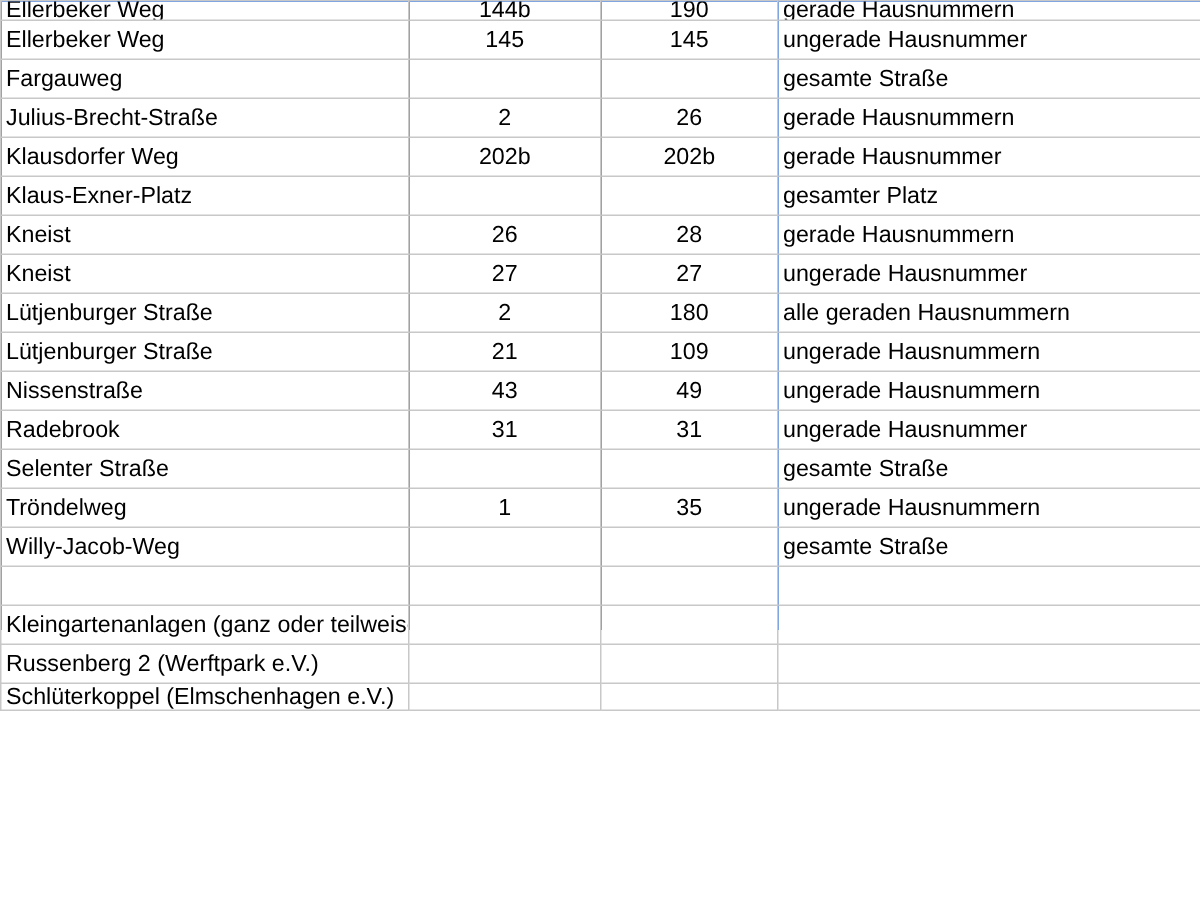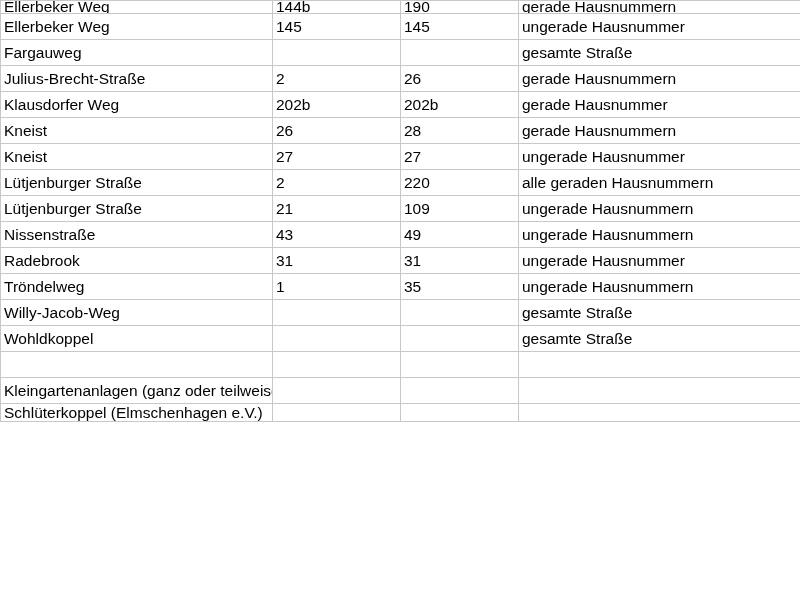--- a/index.html
+++ b/index.html
@@ -45,21 +45,21 @@
     vertical-align: middle;
     background: #ffffff;
   }
   table.grid tr td:first-child {
     border-left: 1px solid #c8c8c8;
   }
   table.grid tr:first-child td {
     border-top: 1px solid #c8c8c8;
   }
   td.left   { text-align: left; }
-  td.center { text-align: left; }
+  td.center { text-align: center; }
   td.blank  { }
   
   tr.clipped td {
     height: 12px;
     line-height: 12px;
     padding-top: 0;
     padding-bottom: 0;
     font-size: 15.5px;
     vertical-align: bottom;
   }
@@ -106,35 +106,41 @@
           <td class="center">26</td>
           <td class="left">gerade Hausnummern</td>
         </tr>
         <tr>
           <td class="left">Klausdorfer Weg</td>
           <td class="center">202b</td>
           <td class="center">202b</td>
           <td class="left">gerade Hausnummer</td>
         </tr>
         <tr>
+          <td class="left">Klaus-Exner-Platz</td>
+          <td class="center blank"></td>
+          <td class="center blank"></td>
+          <td class="left">gesamter Platz</td>
+        </tr>
+        <tr>
           <td class="left">Kneist</td>
           <td class="center">26</td>
           <td class="center">28</td>
           <td class="left">gerade Hausnummern</td>
         </tr>
         <tr>
           <td class="left">Kneist</td>
           <td class="center">27</td>
           <td class="center">27</td>
           <td class="left">ungerade Hausnummer</td>
         </tr>
         <tr>
           <td class="left">Lütjenburger Straße</td>
           <td class="center">2</td>
-          <td class="center">220</td>
+          <td class="center">180</td>
           <td class="left">alle geraden Hausnummern</td>
         </tr>
         <tr>
           <td class="left">Lütjenburger Straße</td>
           <td class="center">21</td>
           <td class="center">109</td>
           <td class="left">ungerade Hausnummern</td>
         </tr>
         <tr>
           <td class="left">Nissenstraße</td>
@@ -142,45 +148,51 @@
           <td class="center">49</td>
           <td class="left">ungerade Hausnummern</td>
         </tr>
         <tr>
           <td class="left">Radebrook</td>
           <td class="center">31</td>
           <td class="center">31</td>
           <td class="left">ungerade Hausnummer</td>
         </tr>
         <tr>
+          <td class="left">Selenter Straße</td>
+          <td class="center blank"></td>
+          <td class="center blank"></td>
+          <td class="left">gesamte Straße</td>
+        </tr>
+        <tr>
           <td class="left">Tröndelweg</td>
           <td class="center">1</td>
           <td class="center">35</td>
           <td class="left">ungerade Hausnummern</td>
         </tr>
         <tr>
           <td class="left">Willy-Jacob-Weg</td>
           <td class="center blank"></td>
           <td class="center blank"></td>
           <td class="left">gesamte Straße</td>
         </tr>
         <tr>
-          <td class="left">Wohldkoppel</td>
-          <td class="center blank"></td>
-          <td class="center blank"></td>
-          <td class="left">gesamte Straße</td>
-        </tr>
-        <tr>
           <td class="left blank"></td>
           <td class="center blank"></td>
           <td class="center blank"></td>
           <td class="left blank"></td>
         </tr>
         <tr>
           <td class="left">Kleingartenanlagen (ganz oder teilweise):</td>
+          <td class="center blank"></td>
+          <td class="center blank"></td>
+          <td class="left blank"></td>
+        </tr>
+        <tr>
+          <td class="left">Russenberg 2 (Werftpark e.V.)</td>
           <td class="center blank"></td>
           <td class="center blank"></td>
           <td class="left blank"></td>
         </tr>
         <tr class="last-clipped">
           <td class="left">Schlüterkoppel (Elmschenhagen e.V.)</td>
           <td class="center blank"></td>
           <td class="center blank"></td>
           <td class="left blank"></td>
         </tr>

